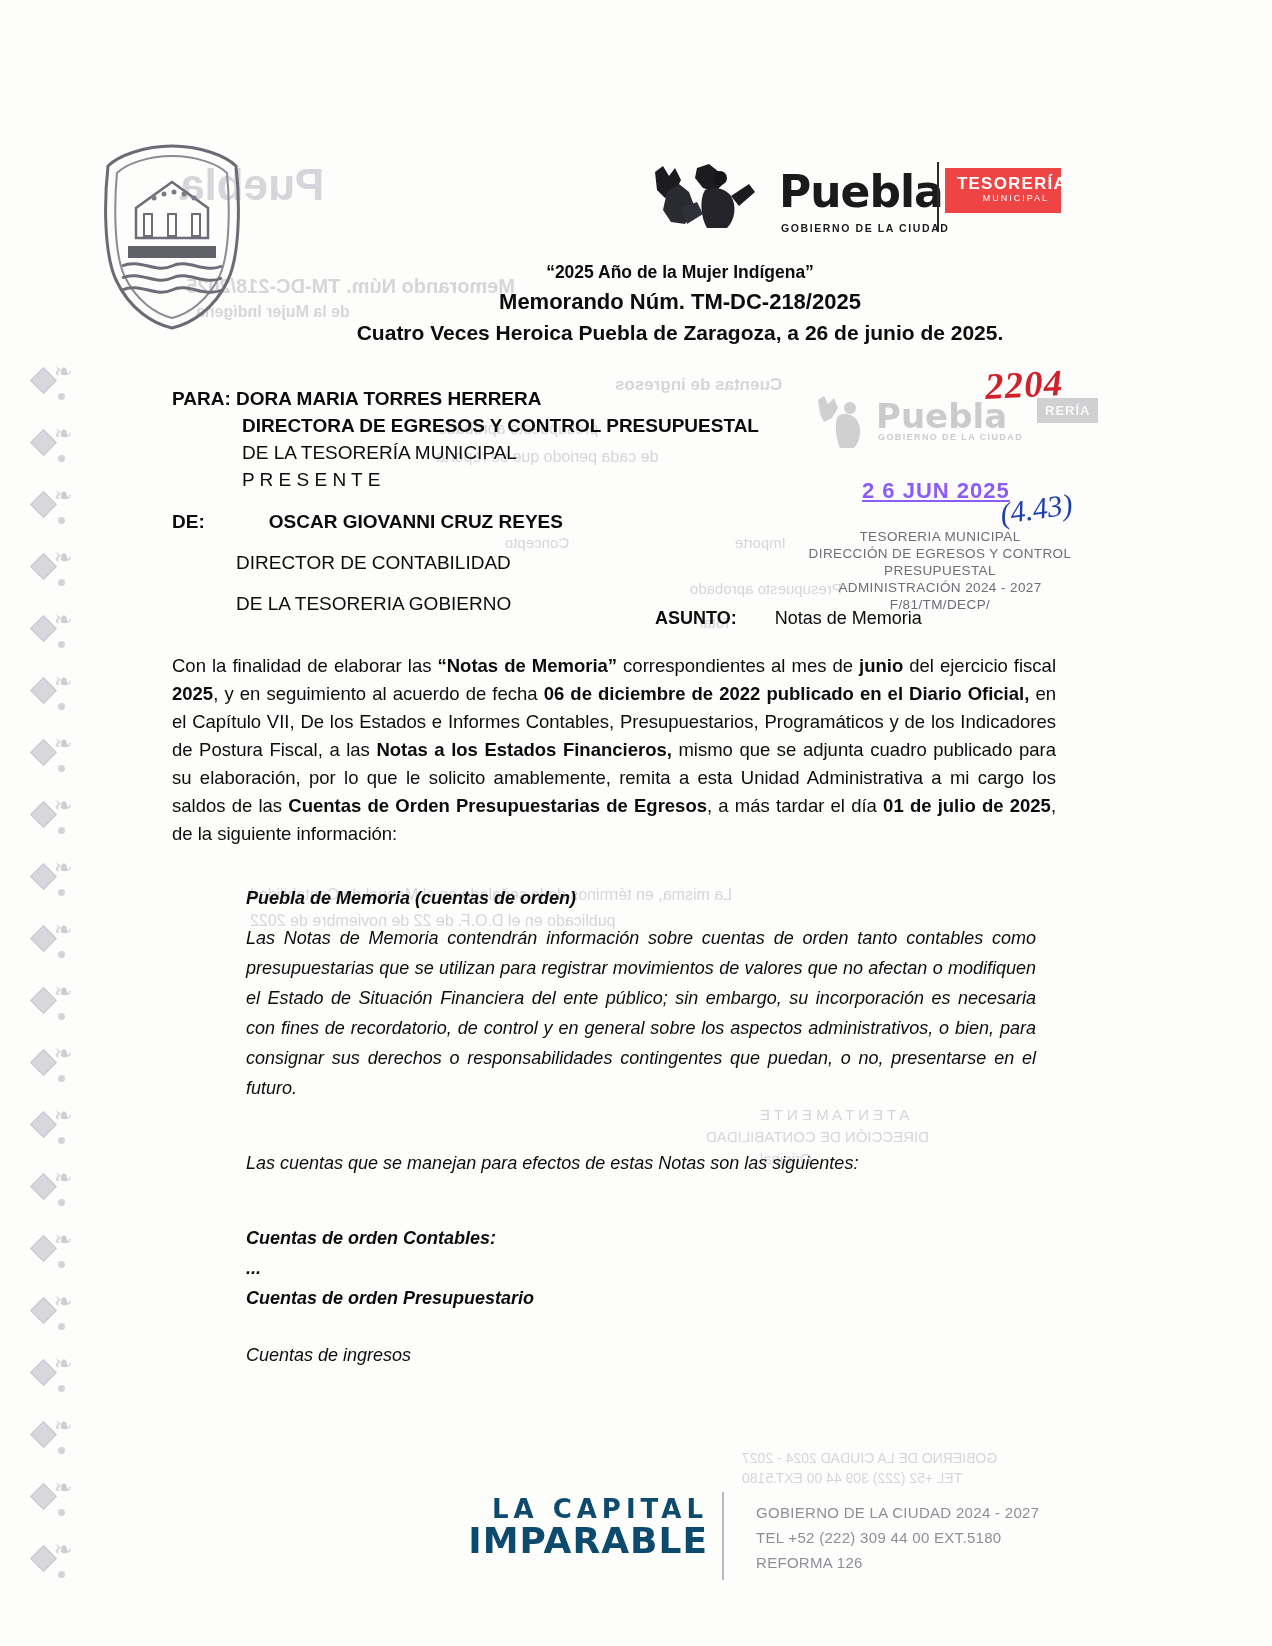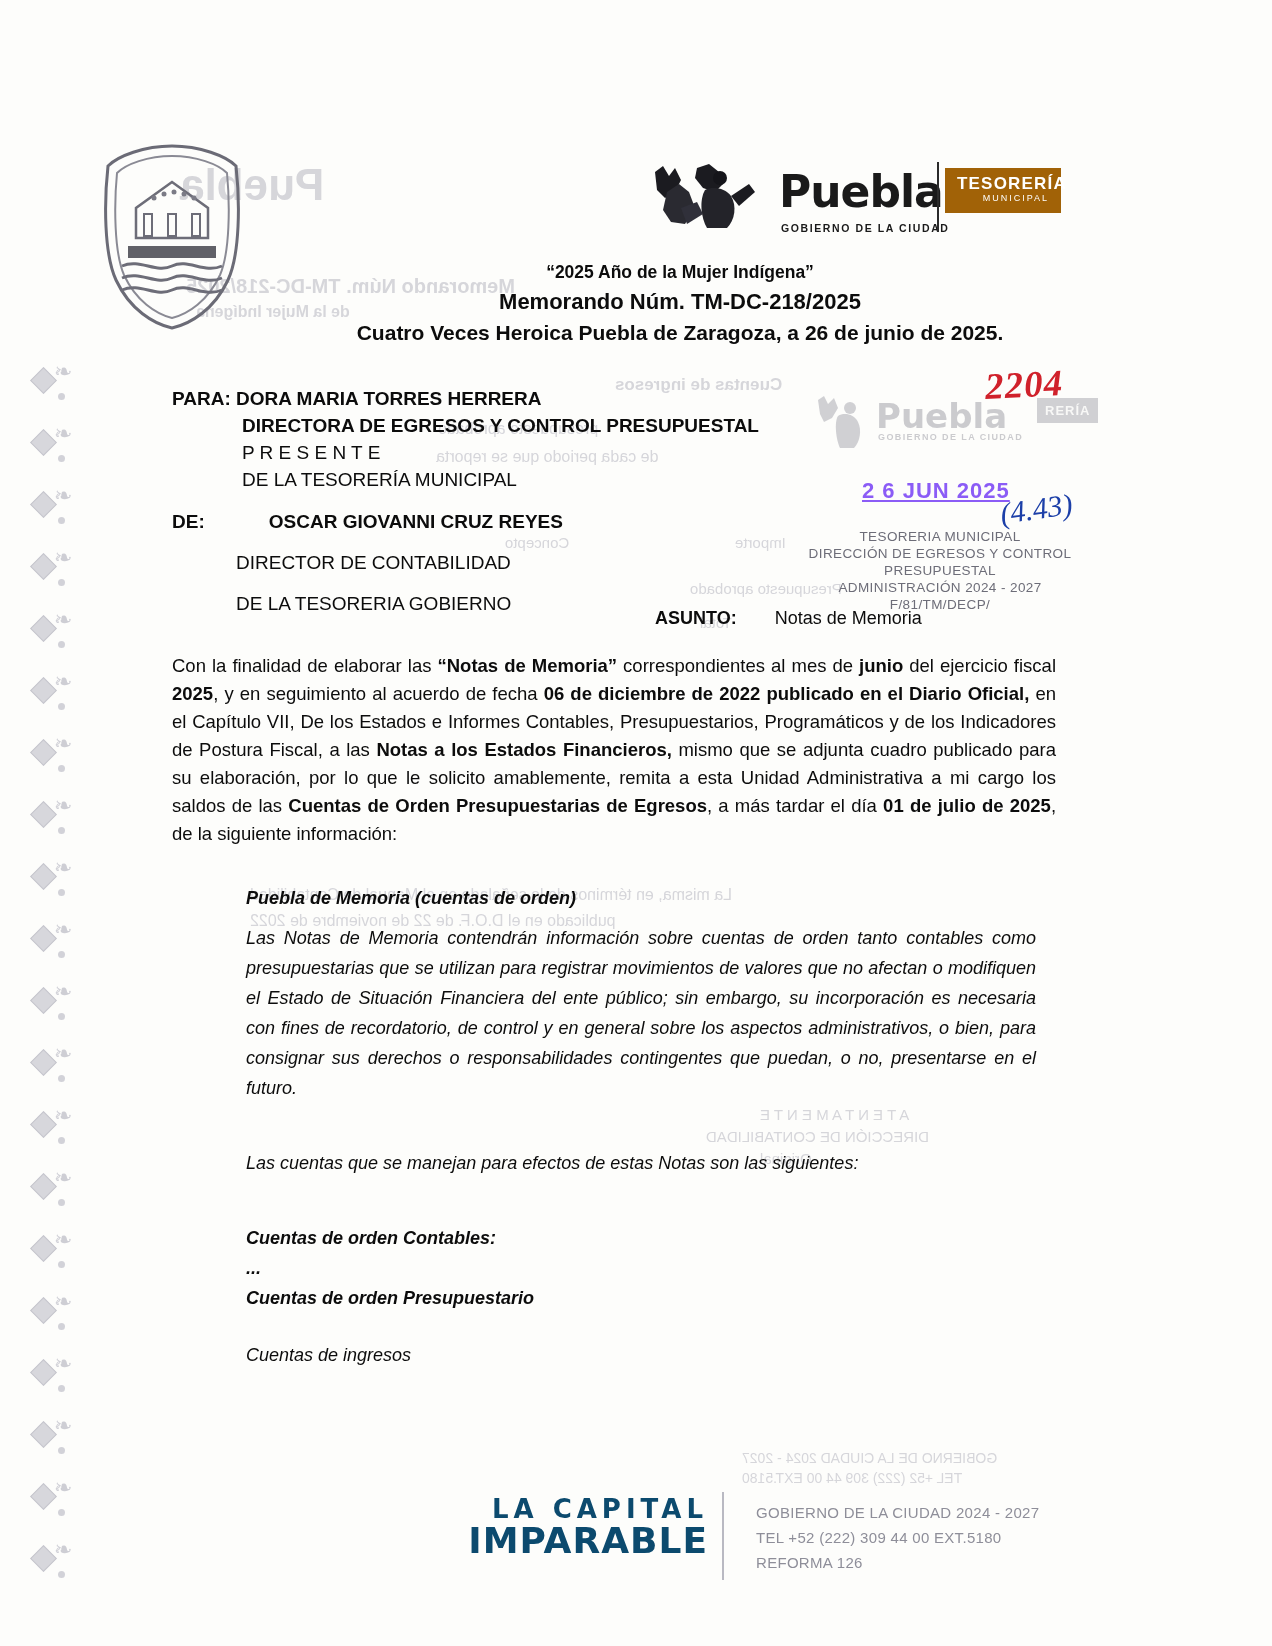--- a/index.html
+++ b/index.html
@@ -110,21 +110,21 @@
     left: 292px;
     top: 2px;
     width: 2px;
     height: 70px;
     background: #2b2b2b;
   }
   .tesoreria-badge {
     position: absolute;
     left: 300px;
     top: 8px;
-    background: #a16207;
+    background: #ef4444;
     color: #ffffff;
     padding: 7px 12px 9px 12px;
     width: 116px;
     box-sizing: border-box;
   }
   .tesoreria-badge .t1 {
     font-size: 17px;
     font-weight: bold;
     letter-spacing: 1.2px;
     line-height: 18px;
@@ -566,22 +566,22 @@
 
   <div class="hdr-lines">
     <div class="l1">“2025 Año de la Mujer Indígena”</div>
     <div class="l2">Memorando Núm. TM-DC-218/2025</div>
     <div class="l3">Cuatro Veces Heroica Puebla de Zaragoza, a 26 de junio de 2025.</div>
   </div>
 
   <div class="para-block">
     <div class="row b"><span class="lbl">PARA:</span> <span>DORA MARIA TORRES HERRERA</span></div>
     <div class="row b indent">DIRECTORA DE EGRESOS Y CONTROL PRESUPUESTAL</div>
+    <div class="row indent">DE LA TESORERÍA MUNICIPAL</div>
     <div class="row indent">P R E S E N T E</div>
-    <div class="row indent">DE LA TESORERÍA MUNICIPAL</div>
   </div>
 
   <div class="de-block">
     <div class="row"><span class="lbl">DE:</span><span class="name">OSCAR GIOVANNI CRUZ REYES</span></div>
     <div class="row sub">DIRECTOR DE CONTABILIDAD</div>
     <div class="row sub">DE LA TESORERIA GOBIERNO</div>
   </div>
 
   <div class="asunto">
     <span class="lab">ASUNTO:</span><span>Notas de Memoria</span>

